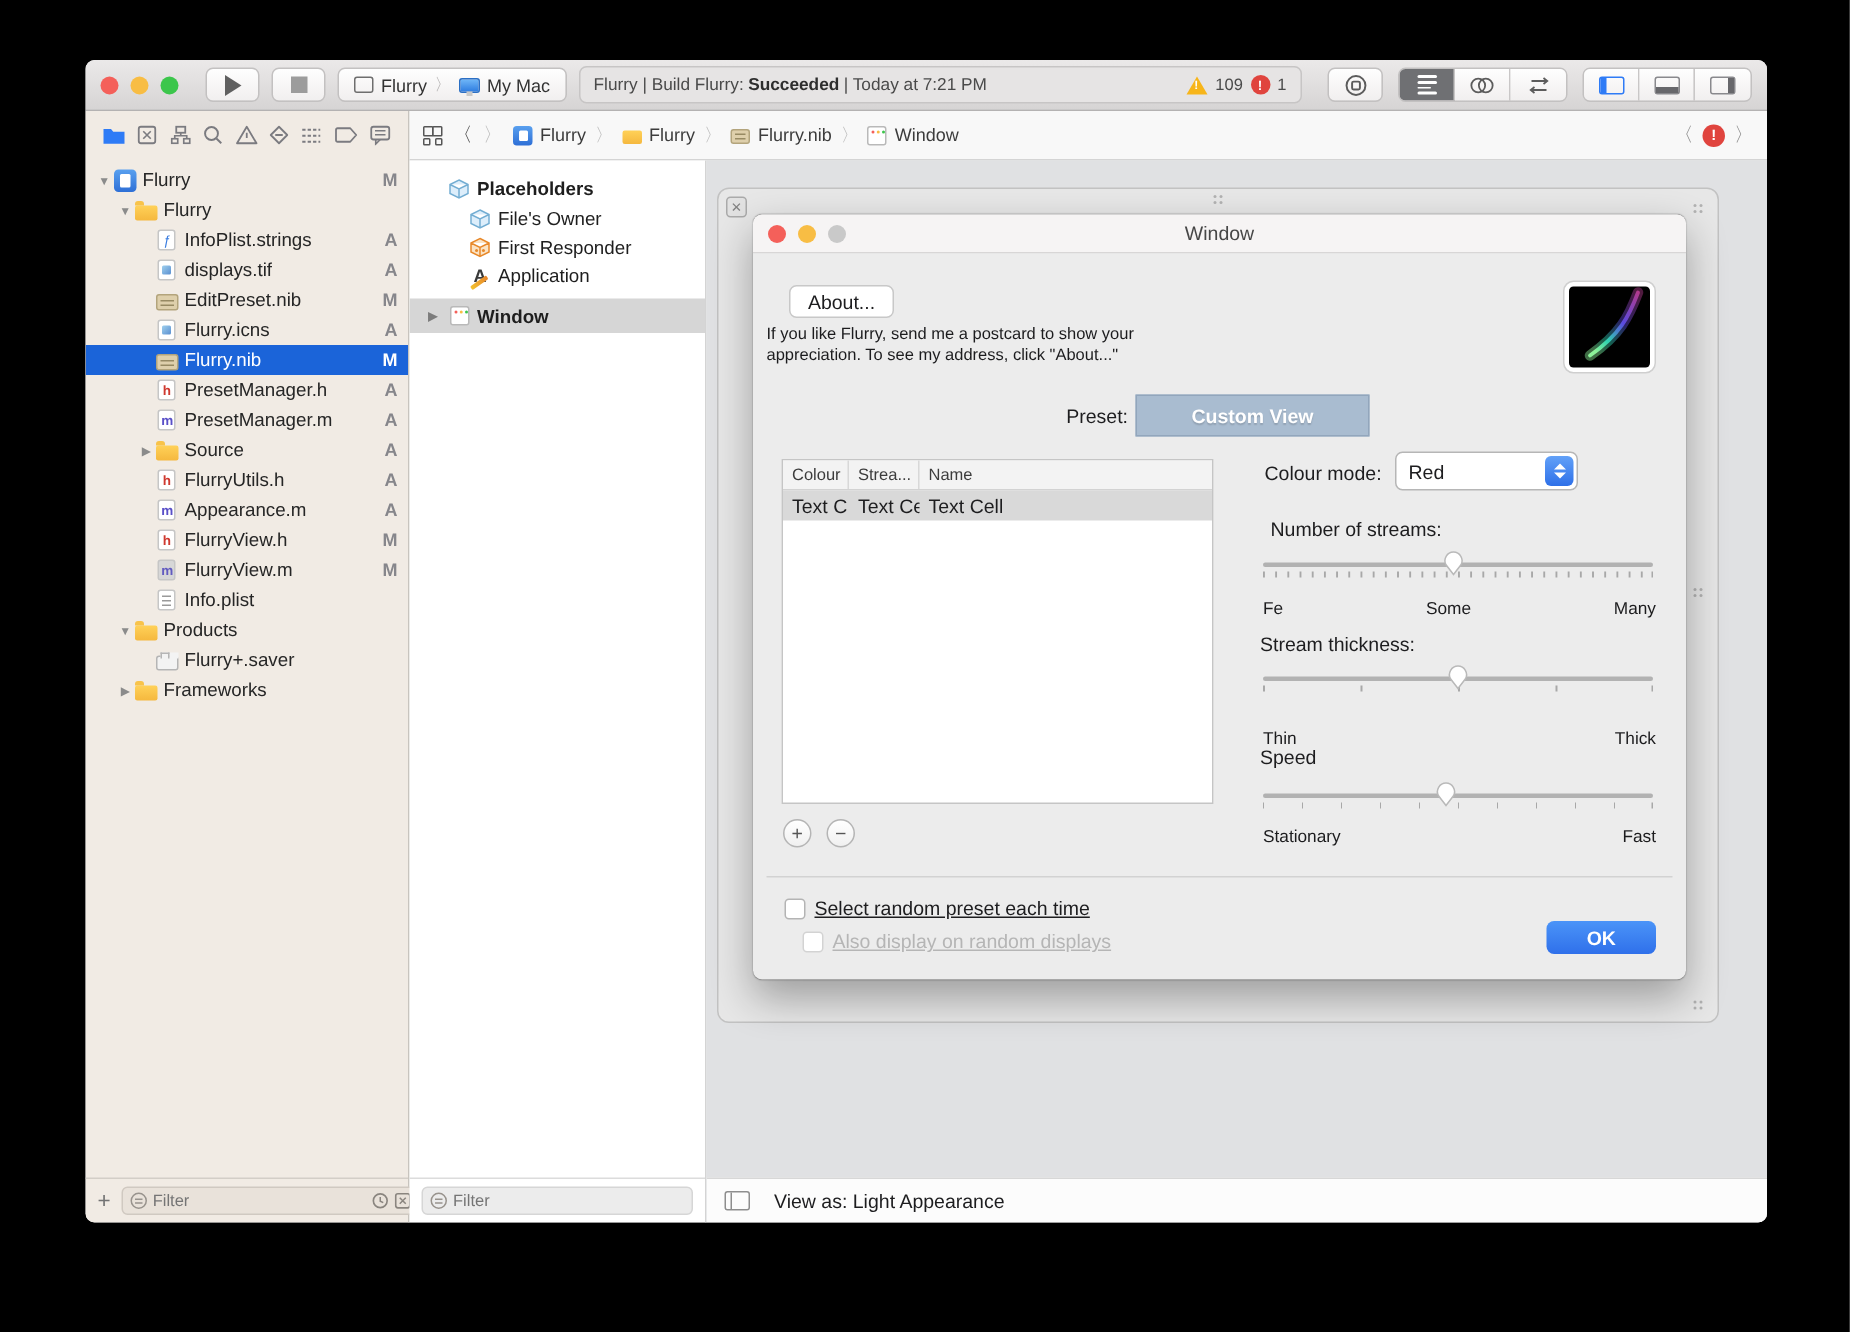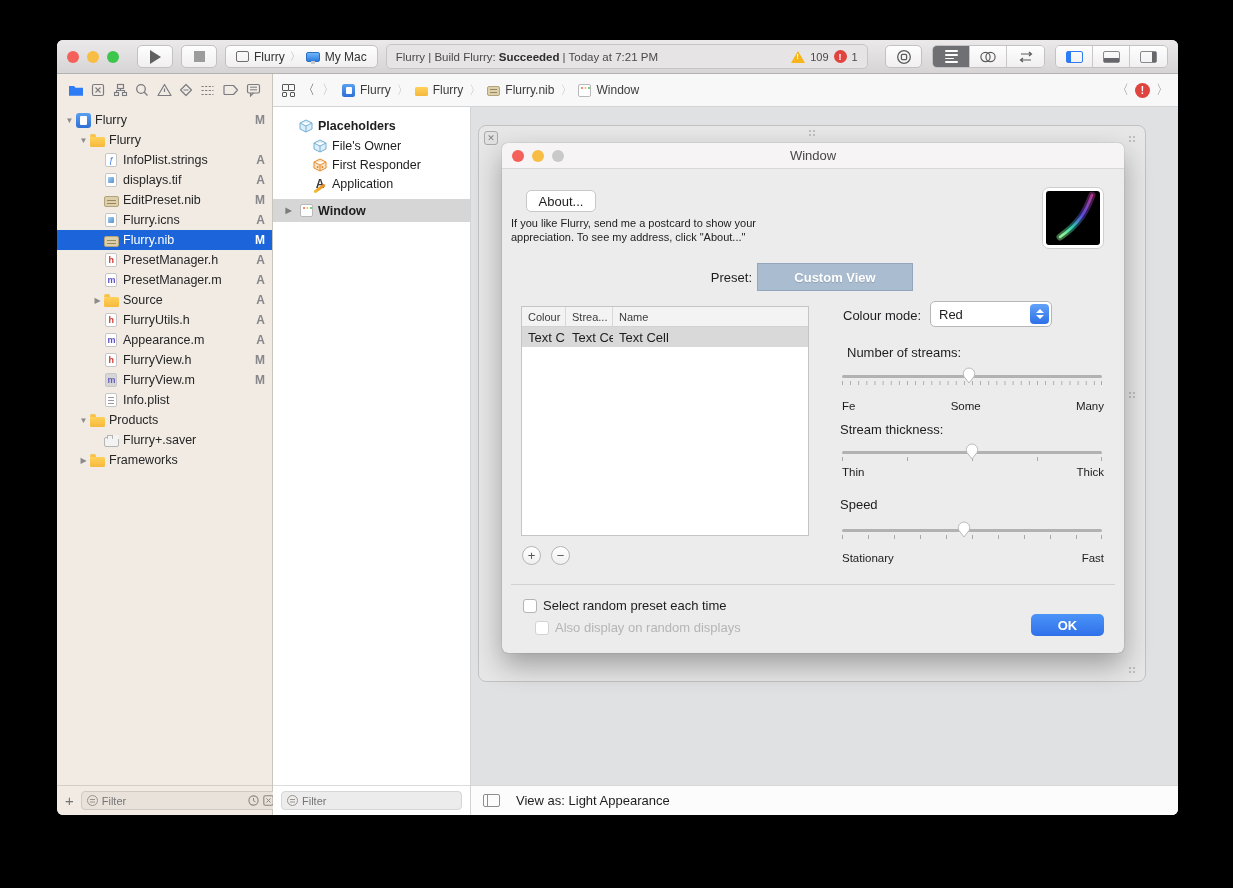--- a/index.html
+++ b/index.html
@@ -156,21 +156,21 @@
   .slider{position:absolute;width:260px;height:26px;left:340px;}
   .slider .track{position:absolute;left:0;right:0;top:10px;height:3px;background:#b2b2b2;border-radius:2px;}
   .slider .ticks{position:absolute;left:0;right:0;top:16px;height:4px;background-image:linear-gradient(to right,#a8a8a8 1px,transparent 1px);background-repeat:repeat-x;}
   .slider .ticks::after{content:"";position:absolute;right:0;top:0;bottom:0;width:1px;background:#a8a8a8;}
   .ticks.t33{background-size:calc(100%/32) 100%;}
   .ticks.t5{background-size:calc(100%/4) 100%;}
   .ticks.t11{background-size:calc(100%/10) 100%;}
   .thumb{position:absolute;top:1px;width:14px;height:18px;}
   .sl-labels{position:absolute;left:340px;width:262px;display:flex;justify-content:space-between;font-size:11.5px;color:#1c1c1e;}
   .dw-sep{position:absolute;left:9px;right:9px;top:415px;height:1px;background:#d2d2d2;}
-  .cbx-row{position:absolute;display:flex;align-items:center;gap:6px;font-size:13px;}
+  .cbx-row{position:absolute;display:flex;align-items:center;gap:6px;font-size:13px;text-decoration:underline;}
   .cbx{width:14px;height:14px;background:#fff;border:1px solid #b4b4b4;border-radius:3px;flex:none;}
   .cbx-row.disabled{color:#b5b5b5;}
   .cbx-row.disabled .cbx{border-color:#d3d3d3;}
   .ok-btn{position:absolute;left:529px;top:445px;width:73px;height:22px;border-radius:5px;background:linear-gradient(#4b94f8,#2f70ea);color:#fff;font-size:13px;font-weight:bold;display:flex;align-items:center;justify-content:center;}
   .canvas-bottombar{position:absolute;left:0;right:0;bottom:0;height:30px;background:#fcfcfc;border-top:1px solid #d7d7d7;display:flex;align-items:center;padding:0 12px;gap:16px;font-size:13px;color:#1d1d1f;}
   .viewas-ic{width:17px;height:13px;border:1.4px solid #8e8e8e;border-radius:2px;position:relative;}
   .viewas-ic::after{content:"";position:absolute;left:2.5px;top:0;bottom:0;width:1.4px;background:#8e8e8e;}
 </style>
 </head>
 <body>
@@ -572,21 +572,21 @@
                 </div>
 
                 <div class="grp-label" style="left:338px;top:253px;">Stream thickness:</div>
                 <div class="slider" style="top:272px;">
                   <span class="track"></span>
                       <span class="ticks t5"></span>
                   <svg class="thumb" viewBox="0 0 14 18" style="left: calc(50% - 7px);">
                         <path d="M7 17 L2 10.5 A5.7 5.7 0 1 1 12 10.5 Z" fill="#fff" stroke="#b9b9b9"></path>
                       </svg>
                 </div>
-                <div class="sl-labels" style="top:297px;">
+                <div class="sl-labels" style="top:318px;">
                   <span>Thin</span>
                       <span>Thick</span>
                 </div>
 
                 <div class="grp-label" style="left:338px;top:328px;">Speed</div>
                 <div class="slider" style="top:350px;">
                   <span class="track"></span>
                       <span class="ticks t11"></span>
                   <svg class="thumb" viewBox="0 0 14 18" style="left: calc(47% - 7px);">
                         <path d="M7 17 L2 10.5 A5.7 5.7 0 1 1 12 10.5 Z" fill="#fff" stroke="#b9b9b9"></path>

